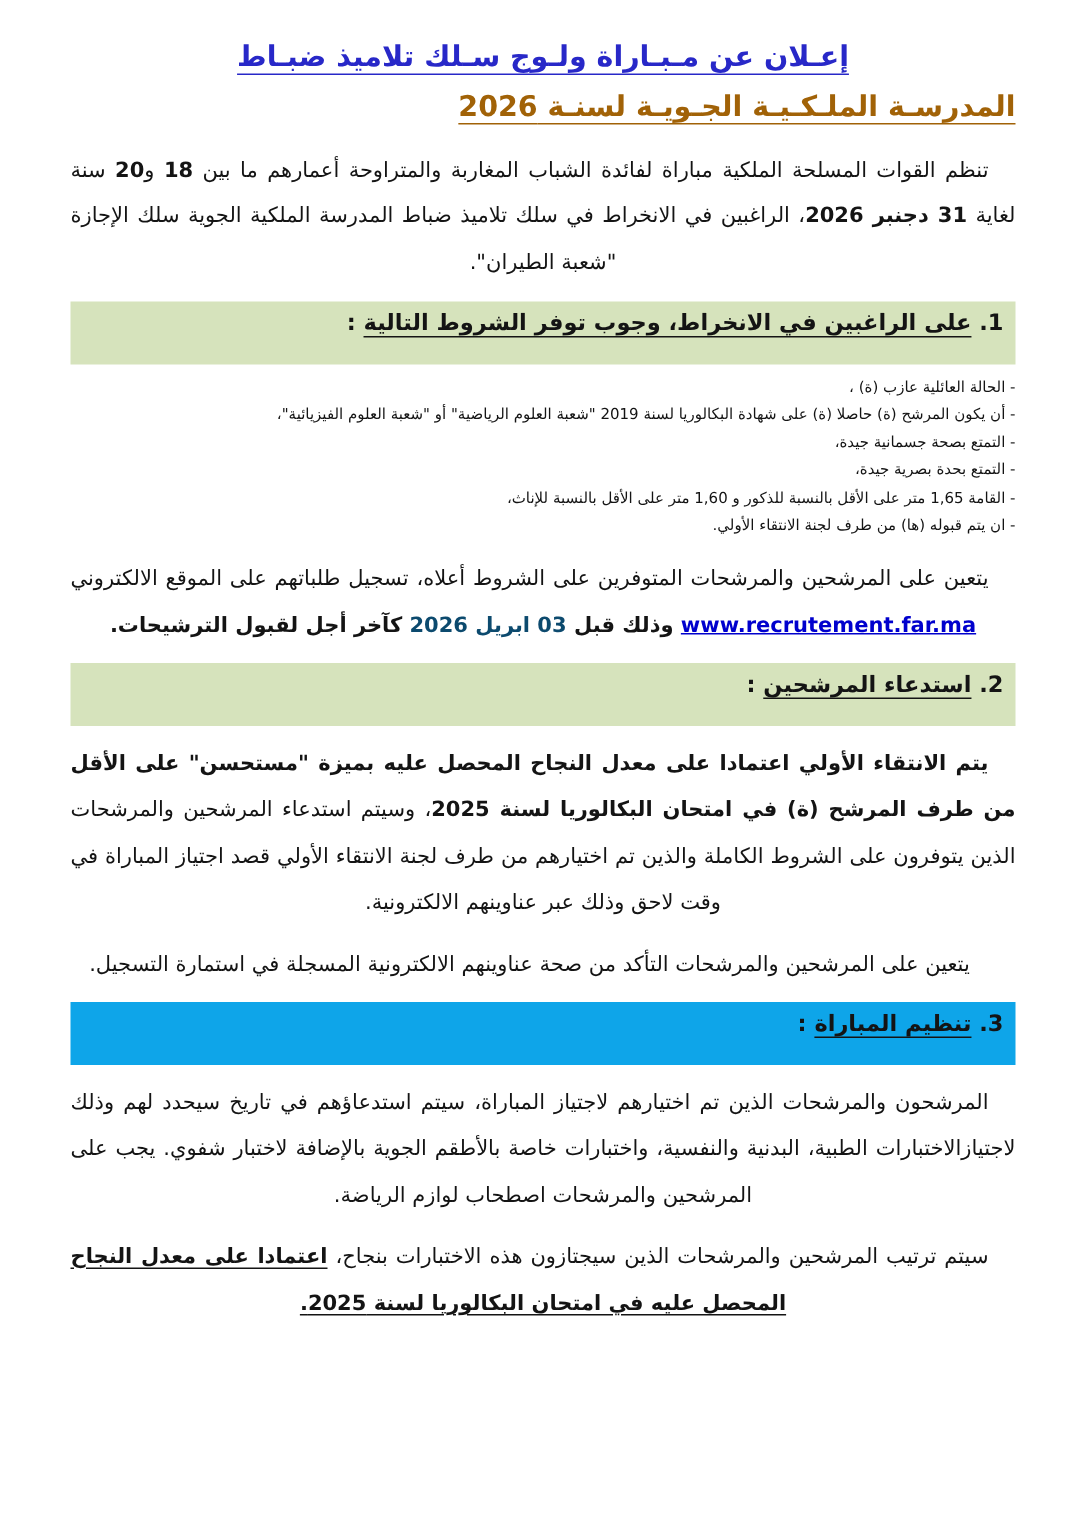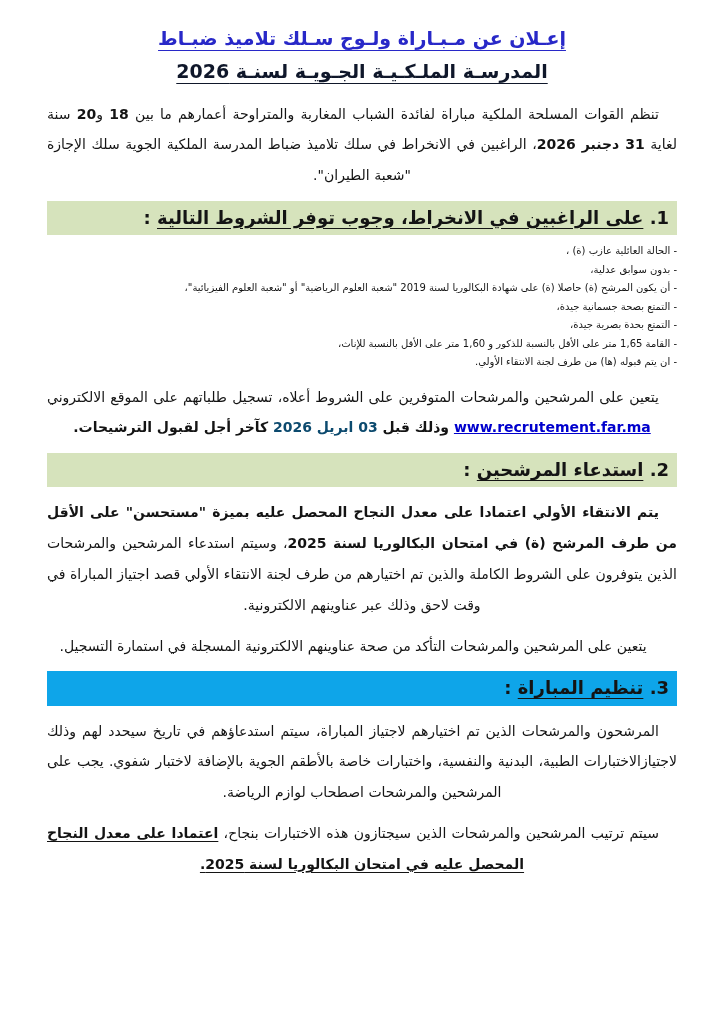--- a/index.html
+++ b/index.html
@@ -11,50 +11,49 @@
   .title{
     text-align:center;color:#2828c8;font-weight:bold;
     font-size:19px;line-height:1.75;margin-bottom:0;
   }
   .title .tline{text-decoration:underline;text-underline-offset:5px;}
   .para{
     font-size:14px;line-height:2.2;text-align:justify;text-align-last:center;
     margin:10px 0;text-indent:18px;
   }
   .section-heading{
-    background:#d6e3bc;font-weight:bold;font-size:18px;
-    padding:4px 8px 5px 8px;margin:10px 0 7px 0;line-height:1.4;
+    background:#d6e3bc;font-weight:bold;font-size:15px;
+    padding:4px 8px 17px 8px;margin:10px 0 7px 0;line-height:1.4;
   }
   .section-heading .u{text-underline-offset:4px;}
   .list{margin:4px 0 8px 0;}
   .list-item{font-size:10px;line-height:1.85;padding-left:2px;}
   .b{font-weight:bold;}
   .u{text-decoration:underline;}
   .bu{font-weight:bold;text-decoration:underline;text-underline-offset:3px;}
   .red{font-weight:bold;}
   .link{font-weight:bold;text-decoration:underline;cursor:pointer;}
   
 </style>
 </head>
 <body>
 
 <div class="page">
 
   <div class="title">
     <div class="tline" style="color: rgb(40, 40, 200);">إعـلان عن مـبـاراة ولـوج سـلك تلاميذ ضبـاط</div>
-    <div class="tline" style="color: #0f172a;">المدرسـة الملـكـيـة الجـويـة لسنـة 2026</div>
+    <div class="tline" style="color: #a16207; text-align: right;">المدرسـة الملـكـيـة الجـويـة لسنـة 2026</div>
   </div>
 
   <p class="para"><span>تنظم القوات المسلحة الملكية مباراة لفائدة الشباب المغاربة والمتراوحة أعمارهم ما بين </span><span class="b">18</span><span> و</span><span class="b">20</span><span> سنة لغاية </span><span class="b">31 دجنبر 2026</span><span>، الراغبين في الانخراط في سلك تلاميذ ضباط المدرسة الملكية الجوية سلك الإجازة "شعبة الطيران".</span></p>
 
   <div class="section-heading" style="background: rgb(214, 227, 188);"><span class="num">1. </span><span class="u">على الراغبين في الانخراط، وجوب توفر الشروط التالية</span><span> :</span></div>
 
   <div class="list">
       <div class="list-item">- الحالة العائلية عازب (ة) ،</div>
-      <div class="list-item">- بدون سوابق عدلية،</div>
       <div class="list-item">- أن يكون المرشح (ة) حاصلا (ة) على شهادة البكالوريا لسنة 2019 "شعبة العلوم الرياضية" أو "شعبة العلوم الفيزيائية"،</div>
       <div class="list-item">- التمتع بصحة جسمانية جيدة،</div>
       <div class="list-item">- التمتع بحدة بصرية جيدة،</div>
       <div class="list-item">- القامة 1,65 متر على الأقل بالنسبة للذكور و 1,60 متر على الأقل بالنسبة للإناث،</div>
       <div class="list-item">- ان يتم قبوله (ها) من طرف لجنة الانتقاء الأولي.</div>
     </div>
 
   <p class="para"><span>يتعين على المرشحين والمرشحات المتوفرين على الشروط أعلاه، تسجيل طلباتهم على الموقع الالكتروني </span><span class="link" style="color: rgb(0, 0, 205);">www.recrutement.far.ma</span><span class="b"> وذلك قبل </span><span class="red" style="color: #0c4a6e;">03 ابريل 2026</span><span class="b"> كآخر أجل لقبول الترشيحات.</span></p>
 
   <div class="section-heading" style="background: rgb(214, 227, 188);"><span class="num">2. </span><span class="u">استدعاء المرشحين</span><span> :</span></div>

